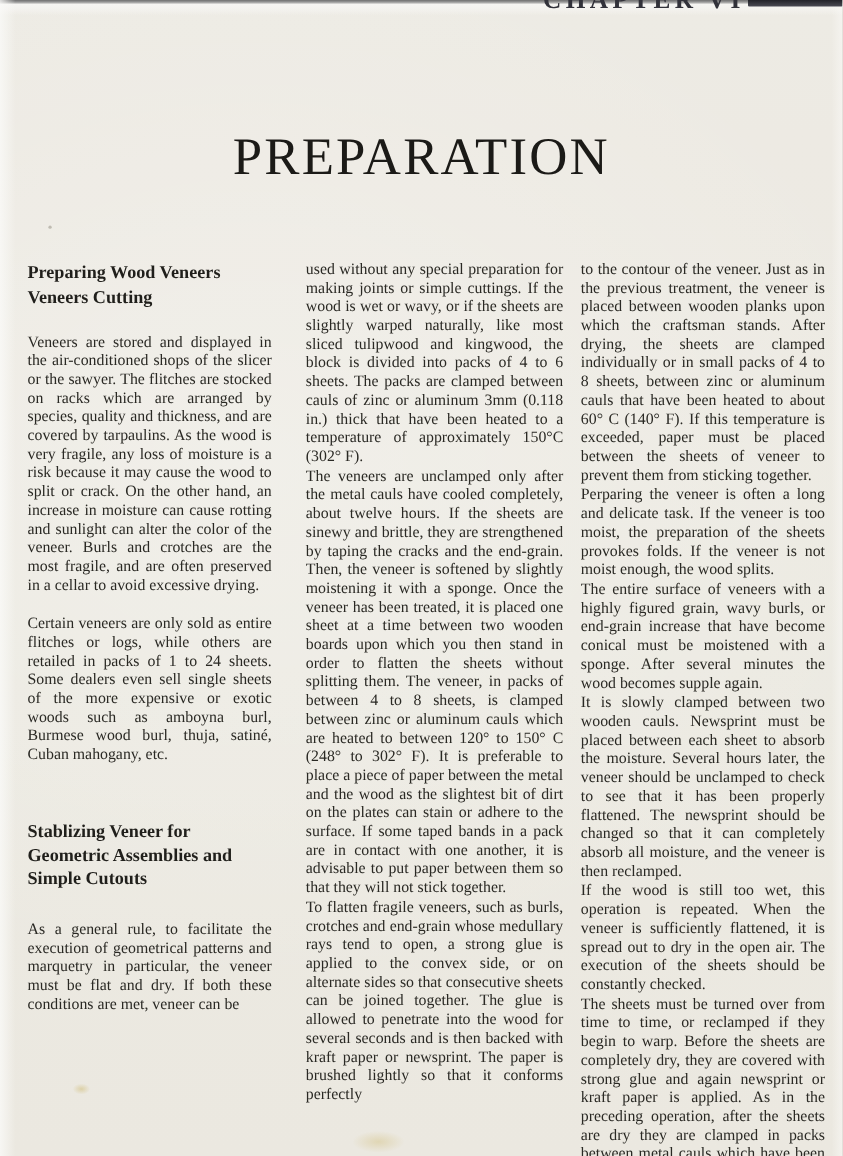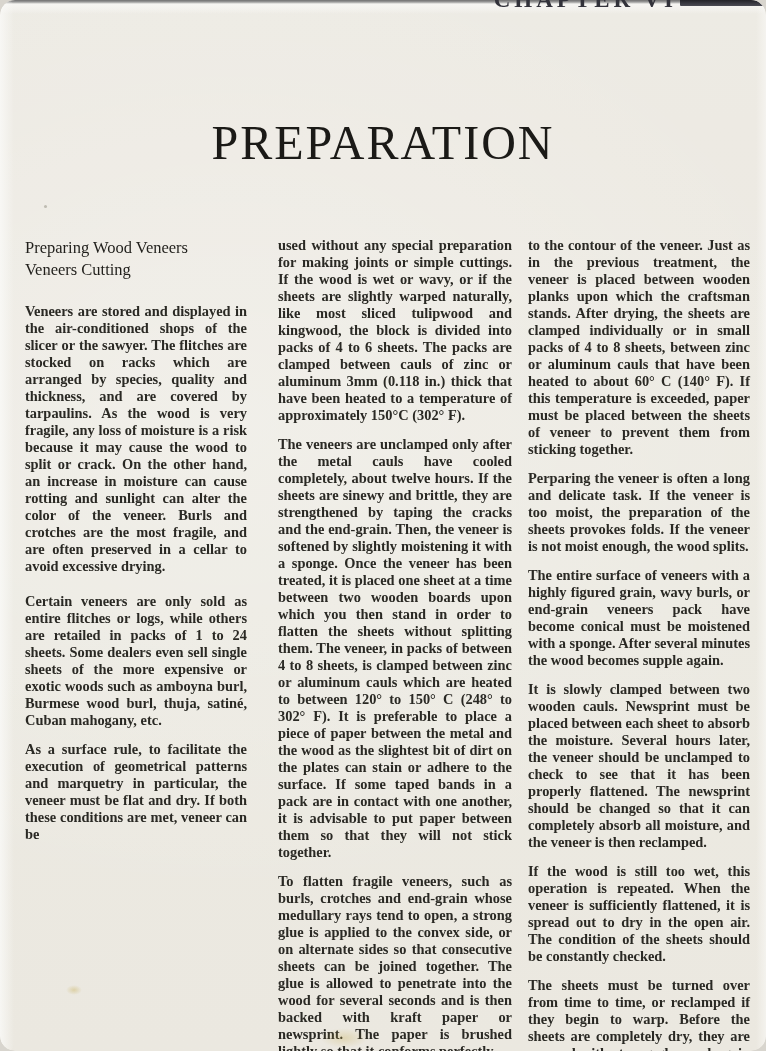--- a/index.html
+++ b/index.html
@@ -1,15 +1,15 @@
 <!DOCTYPE html>
 <html><head>
 <meta charset="utf-8">
 <style>
-  * { margin: 0; padding: 0; box-sizing: border-box; border-radius: 15px; }
+  * { margin: 0; padding: 0; box-sizing: border-box; }
   html, body { background: #d8d5ce; }
   .page {
     position: relative;
     width: 766px;
     height: 1051px;
     overflow: hidden;
     background:
       radial-gradient(ellipse 900px 700px at 30% 40%, rgba(255,255,255,0.25), rgba(255,255,255,0) 70%),
       linear-gradient(180deg, #f2f0ec 0px, #edebe4 14px, #edeae3 120px, #eceae2 600px, #ebe8e0 1051px);
     font-family: "Liberation Serif", "DejaVu Serif", serif;
@@ -69,24 +69,24 @@
     display: flex;
   }
   .col { 
     text-align: justify;
     font-size: 14.4px;
     line-height: 17px;
   }
   .col-1 { width: 222px; margin-right: 31px; }
   .col-2 { width: 234px; margin-right: 16px; }
   .col-3 { width: 222px; }
-  .col p { margin: 0; text-align: justify; font-weight: bold; }
-  .col p + p { margin-top: 12px; }
+  .col p { margin: 0; text-align: justify; }
+  .col p + p { margin-top: 1px; }
   .sect-heading {
-    font-weight: normal;
+    font-weight: bold;
     font-size: 16.5px;
     line-height: 21.5px;
     color: #201f1b;
     text-align: left;
   }
   .sect-heading .hline { display: block; }
   .col-1 .h-top { margin-bottom: 23px; }
   .col-1 .p-gap { margin-top: 18px; }
   .col-1 .h-mid { margin-top: 50px; margin-bottom: 27px; }
   
@@ -117,35 +117,40 @@
 
   <div class="columns">
 
     <div class="col col-1">
       <div class="sect-heading h-top">
         <span class="hline">Preparing Wood Veneers</span>
         <span class="hline">Veneers Cutting</span>
       </div>
       <p>Veneers are stored and displayed in the air-conditioned shops of the slicer or the sawyer. The flitches are stocked on racks which are arranged by species, quality and thickness, and are covered by tarpaulins. As the wood is very fragile, any loss of moisture is a risk because it may cause the wood to split or crack. On the other hand, an increase in moisture can cause rotting and sunlight can alter the color of the veneer. Burls and crotches are the most fragile, and are often preserved in a cellar to avoid excessive drying.</p>
       <p class="p-gap">Certain veneers are only sold as entire flitches or logs, while others are retailed in packs of 1 to 24 sheets. Some dealers even sell single sheets of the more expensive or exotic woods such as amboyna burl, Burmese wood burl, thuja, satiné, Cuban mahogany, etc.</p>
-      <p>As a surface rule, to facilitate the execution of geometrical patterns and marquetry in particular, the veneer must be flat and dry. If both these conditions are met, veneer can be</p>
+      <div class="sect-heading h-mid">
+        <span class="hline">Stablizing Veneer for</span>
+        <span class="hline">Geometric Assemblies and</span>
+        <span class="hline">Simple Cutouts</span>
+      </div>
+      <p>As a general rule, to facilitate the execution of geometrical patterns and marquetry in particular, the veneer must be flat and dry. If both these conditions are met, veneer can be</p>
     </div>
 
     <div class="col col-2">
       <p>used without any special preparation for making joints or simple cuttings. If the wood is wet or wavy, or if the sheets are slightly warped naturally, like most sliced tulipwood and kingwood, the block is divided into packs of 4 to 6 sheets. The packs are clamped between cauls of zinc or aluminum 3mm (0.118 in.) thick that have been heated to a temperature of approximately 150°C (302° F).</p>
       <p>The veneers are unclamped only after the metal cauls have cooled completely, about twelve hours. If the sheets are sinewy and brittle, they are strengthened by taping the cracks and the end-grain. Then, the veneer is softened by slightly moistening it with a sponge. Once the veneer has been treated, it is placed one sheet at a time between two wooden boards upon which you then stand in order to flatten the sheets without splitting them. The veneer, in packs of between 4 to 8 sheets, is clamped between zinc or aluminum cauls which are heated to between 120° to 150° C (248° to 302° F). It is preferable to place a piece of paper between the metal and the wood as the slightest bit of dirt on the plates can stain or adhere to the surface. If some taped bands in a pack are in contact with one another, it is advisable to put paper between them so that they will not stick together.</p>
       <p>To flatten fragile veneers, such as burls, crotches and end-grain whose medullary rays tend to open, a strong glue is applied to the convex side, or on alternate sides so that consecutive sheets can be joined together. The glue is allowed to penetrate into the wood for several seconds and is then backed with kraft paper or newsprint. The paper is brushed lightly so that it conforms perfectly</p>
     </div>
 
     <div class="col col-3">
       <p>to the contour of the veneer. Just as in the previous treatment, the veneer is placed between wooden planks upon which the craftsman stands. After drying, the sheets are clamped individually or in small packs of 4 to 8 sheets, between zinc or aluminum cauls that have been heated to about 60° C (140° F). If this temperature is exceeded, paper must be placed between the sheets of veneer to prevent them from sticking together.</p>
       <p>Perparing the veneer is often a long and delicate task. If the veneer is too moist, the preparation of the sheets provokes folds. If the veneer is not moist enough, the wood splits.</p>
-      <p>The entire surface of veneers with a highly figured grain, wavy burls, or end-grain veneers pack have become conical must be moistened with a sponge. After several minutes the wood becomes supple again.</p>
+      <p>The entire surface of veneers with a highly figured grain, wavy burls, or end-grain increase that have become conical must be moistened with a sponge. After several minutes the wood becomes supple again.</p>
       <p>It is slowly clamped between two wooden cauls. Newsprint must be placed between each sheet to absorb the moisture. Several hours later, the veneer should be unclamped to check to see that it has been properly flattened. The newsprint should be changed so that it can completely absorb all moisture, and the veneer is then reclamped.</p>
-      <p>If the wood is still too wet, this operation is repeated. When the veneer is sufficiently flattened, it is spread out to dry in the open air. The condition of the sheets should be constantly checked.</p>
+      <p>If the wood is still too wet, this operation is repeated. When the veneer is sufficiently flattened, it is spread out to dry in the open air. The execution of the sheets should be constantly checked.</p>
       <p>The sheets must be turned over from time to time, or reclamped if they begin to warp. Before the sheets are completely dry, they are covered with strong glue and again newsprint or kraft paper is applied. As in the preceding operation, after the sheets are dry they are clamped in packs between metal cauls which have been heated to 60° C (140° F).</p>
     </div>
 
   </div>
 
   <div class="stain stain-1"></div>
   <div class="stain stain-2"></div>
   <div class="stain stain-3"></div>
   <div class="speck speck-1"></div>
   <div class="speck speck-2"></div>

